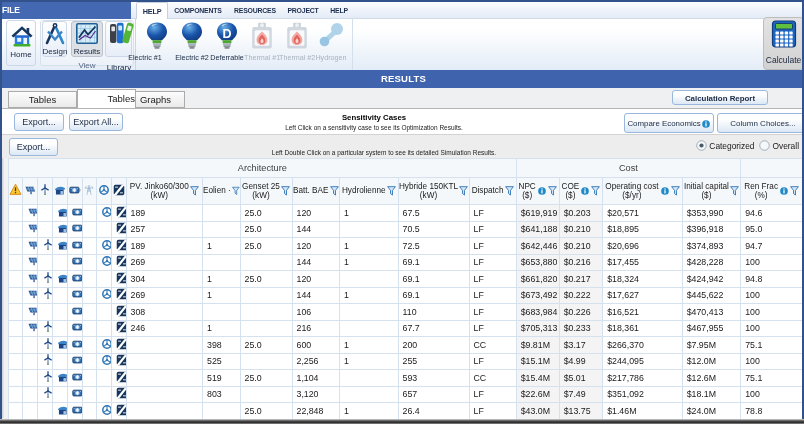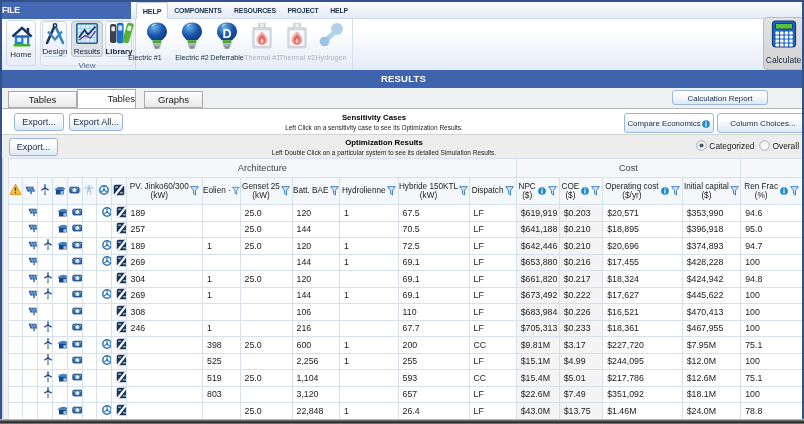--- a/index.html
+++ b/index.html
@@ -82,21 +82,21 @@
 <rect x="5.4" y="5.6" width="3.6" height="4.6" rx="0.8" fill="#e8e8e8"></rect>
 <rect x="10.8" y="1.8" width="6.8" height="20.4" rx="2" fill="#1f6fd0"></rect>
 <rect x="12.3" y="4.6" width="3.8" height="5" rx="0.8" fill="#d3e7f8"></rect>
 <g transform="rotate(16 22 12)">
           <rect x="18.6" y="1.8" width="6.8" height="20.4" rx="2" fill="#54b437"></rect>
           <rect x="20.1" y="4.6" width="3.8" height="5" rx="0.8" fill="#e2f4d9"></rect>
         </g>
 </svg></div>
   <div class="rlabel" style="left:38px;top:28px;width:30px;">Design</div>
   <div class="rlabel" style="left:69px;top:28px;width:32px;">Results</div>
-  <div class="rlabel" style="left:101px;top:28px;width:32px;font-weight:bold;">Library</div>
+  <div class="rlabel" style="left:101px;top:44px;width:32px;">Library</div>
   <div class="rlabel" style="left:38px;top:42px;width:94px;color:#5a6b85;">View</div>
 
   <div class="abs" style="left:133px;top:0;width:1px;height:51px;background:#cbd6e4;"></div>
 
   <div class="abs" style="left:144px;top:3px;"><svg width="22" height="28" viewBox="0 0 22 28">
 <defs>
           <radialGradient id="bgx" cx="0.36" cy="0.28" r="0.9">
             <stop offset="0" stop-color="#6ab0e8"></stop>
             <stop offset="0.5" stop-color="#1a55ab"></stop>
             <stop offset="1" stop-color="#0e3470"></stop>
@@ -195,38 +195,37 @@
         </g>
 </svg></div>
   <div class="rlabel" style="left:761px;top:36px;width:41px;font-size:8.5px;">Calculate</div>
 </div>
 
 <div class="abs resultsbar">RESULTS</div>
 
 <div class="abs content">
   <div class="doctab" style="left:6px;top:3px;width:69px;height:17px;line-height:16px;">Tables</div>
   <div class="doctab sel" style="left:75px;top:1px;width:59px;height:19px;line-height:18px;">Tables</div>
-  <div class="doctab" style="left:142px;top:3px;width:59px;height:17px;line-height:16px;">Graphs</div>
-  <div class="btn" style="left:670px;top:1.5px;width:96px;height:15.5px;line-height:15px;font-size:7.9px;">Calculation Report</div>
+  <div class="doctab" style="left:124px;top:3px;width:59px;height:17px;line-height:16px;">Graphs</div>
+  <div class="btn" style="left:670px;top:1.5px;width:96px;height:15.5px;line-height:15px;font-size:7.9px;font-weight:bold;">Calculation Report</div>
 
   <div class="abs" style="left:0;top:20px;width:800px;height:26px;background:#fff;border-top:1px solid #b5b5b5;">
     <div class="btn" style="left:12px;top:4px;width:50px;height:18px;line-height:17px;">Export...</div>
     <div class="btn" style="left:67px;top:4px;width:54px;height:18px;line-height:17px;">Export All...</div>
     <div class="sectitle" style="top:4px;left:0;width:744px;">Sensitivity Cases</div>
     <div class="secsub" style="top:14.5px;left:0;width:744px;">Left Click on a sensitivity case to see its Optimization Results.</div>
     <div class="btn" style="left:622px;top:4px;width:90px;height:20px;line-height:19px;font-size:7.9px;">Compare Economics<svg width="8" height="8" viewBox="0 0 10 10" style="vertical-align:middle;margin:0 1px">
           <circle cx="5" cy="5" r="4.8" fill="#2089c8"></circle>
           <circle cx="5" cy="2.6" r="0.9" fill="#fff"></circle>
           <rect x="4.2" y="4" width="1.6" height="4" fill="#fff"></rect>
         </svg></div>
     <div class="btn" style="left:715px;top:4px;width:92px;height:20px;line-height:19px;font-size:8px;">Column Choices...</div>
   </div>
   <div class="abs" style="left:0;top:46px;width:800px;height:24px;background:#ededee;border-top:1px solid #d2d2d2;">
     <div class="btn" style="left:7px;top:3px;width:49px;height:18px;line-height:17px;">Export...</div>
-    <div class="sectitle" style="top:3px;left:0;width:764px;">Optimization Results</div>
     <div class="secsub" style="top:13.5px;left:0;width:764px;">Left Double Click on a particular system to see its detailed Simulation Results.</div>
     <div class="abs" style="left:694px;top:5px;width:104px;font-size:8.4px;color:#1a1a1a;white-space:nowrap;"><svg width="11" height="11" viewBox="0 0 12 12" style="vertical-align:-2px">
           <circle cx="6" cy="6" r="5.2" fill="#f4f8fb" stroke="#9aa7b5" stroke-width="1"></circle>
           <circle cx="6" cy="6" r="2.3" fill="#4a5a68"></circle>
         </svg> Categorized &nbsp;<svg width="11" height="11" viewBox="0 0 12 12" style="vertical-align:-2px">
           <circle cx="6" cy="6" r="5.2" fill="#f4f8fb" stroke="#9aa7b5" stroke-width="1"></circle>
         </svg> Overall</div>
   </div>
 
   <div class="tblwrap">
@@ -813,21 +812,21 @@
               </svg></td>
             <td></td>
             <td>398</td>
             <td>25.0</td>
             <td>600</td>
             <td>1</td>
             <td>200</td>
             <td>CC</td>
             <td class="sh">$9.81M</td>
             <td class="sh">$3.17</td>
-            <td>$227,720</td>
+            <td>$266,370</td>
             <td>$7.95M</td>
             <td>75.1</td>
           </tr>
 <tr class="data">
             <td class="ic"></td>
             <td class="ic"></td>
             <td class="ic"><svg width="12" height="12" viewBox="0 0 16 16">
                 <path d="M7.3 14.5 L7.6 6 L8.4 6 L8.7 14.5 Z" fill="#1c4587"></path>
                 <path d="M6.8 14.8 L9.2 14.8 L8.9 13.2 L7.1 13.2 Z" fill="#86a84e"></path>
                 <path d="M8 5.4 L8 0.3 M8 5.4 L3.2 8.1 M8 5.4 L12.8 8.1" stroke="#1c4587" stroke-width="1.7"></path>

